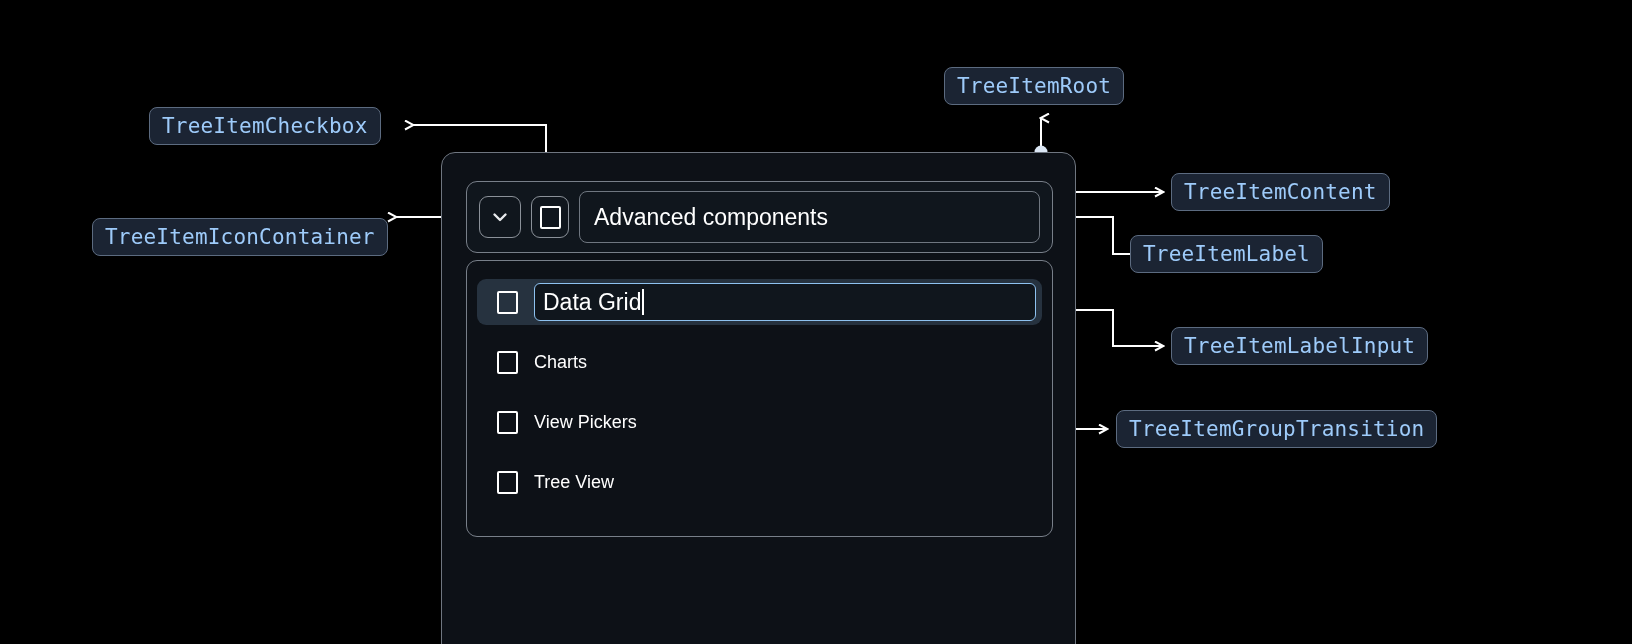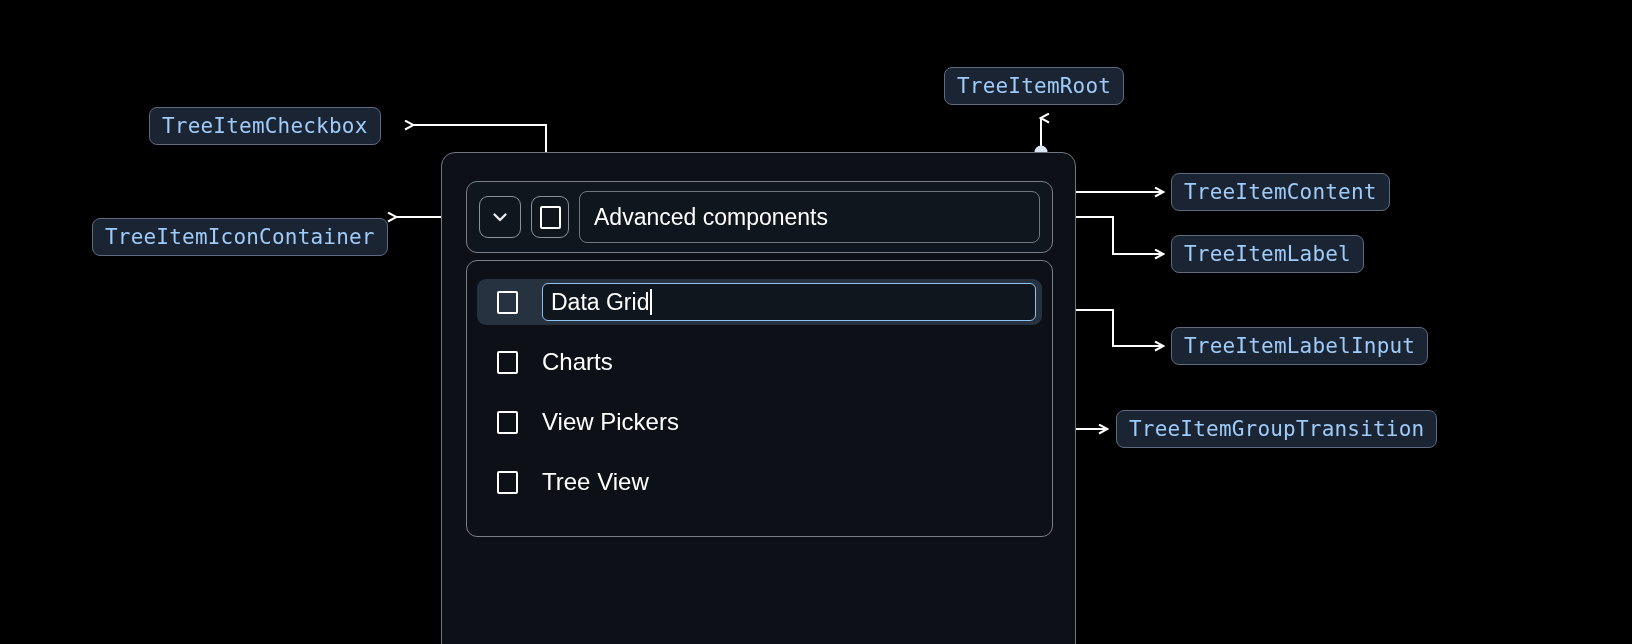--- a/index.html
+++ b/index.html
@@ -137,27 +137,27 @@
   }
 
   .child-row {
     box-sizing: border-box;
     height: 46px;
     margin: 0 10px 14px 10px;
     border-radius: 9px;
     display: flex;
     align-items: center;
     padding-left: 20px;
-    gap: 24px;
+    gap: 16px;
   }
   .child-row.selected { background: #26323f; }
 
   .child-label {
     color: #ffffff;
-    font-size: 24px;
+    font-size: 18px;
     line-height: 1;
   }
 
   .label-input {
     box-sizing: border-box;
     flex: 1 1 auto;
     margin-right: 6px;
     height: 38px;
     border: 1.5px solid #8ec2f0;
     border-radius: 6px;
@@ -222,21 +222,21 @@
 </svg>
 
 <div class="chip" style="left:149px; top:107px;text-align:center;">TreeItemCheckbox</div>
 
 <div class="chip" style="left:92px; top:198px;margin-top:20px;">TreeItemIconContainer</div>
 
 <div class="chip" style="left:944px; top:67px;">TreeItemRoot</div>
 
 <div class="chip" style="left:1171px; top:173px;">TreeItemContent</div>
 
-<div class="chip" style="left:1171px; top:235px;">TreeItemLabel</div>
+<div class="chip" style="left:1130px; top:235px;">TreeItemLabel</div>
 
 <div class="chip" style="left:1171px; top:327px;">TreeItemLabelInput</div>
 
 <div class="chip" style="left:1116px; top:410px;">TreeItemGroupTransition</div>
 
 <div id="tree-root">
 
   <div id="tree-content">
 
     <div class="icon-container">

